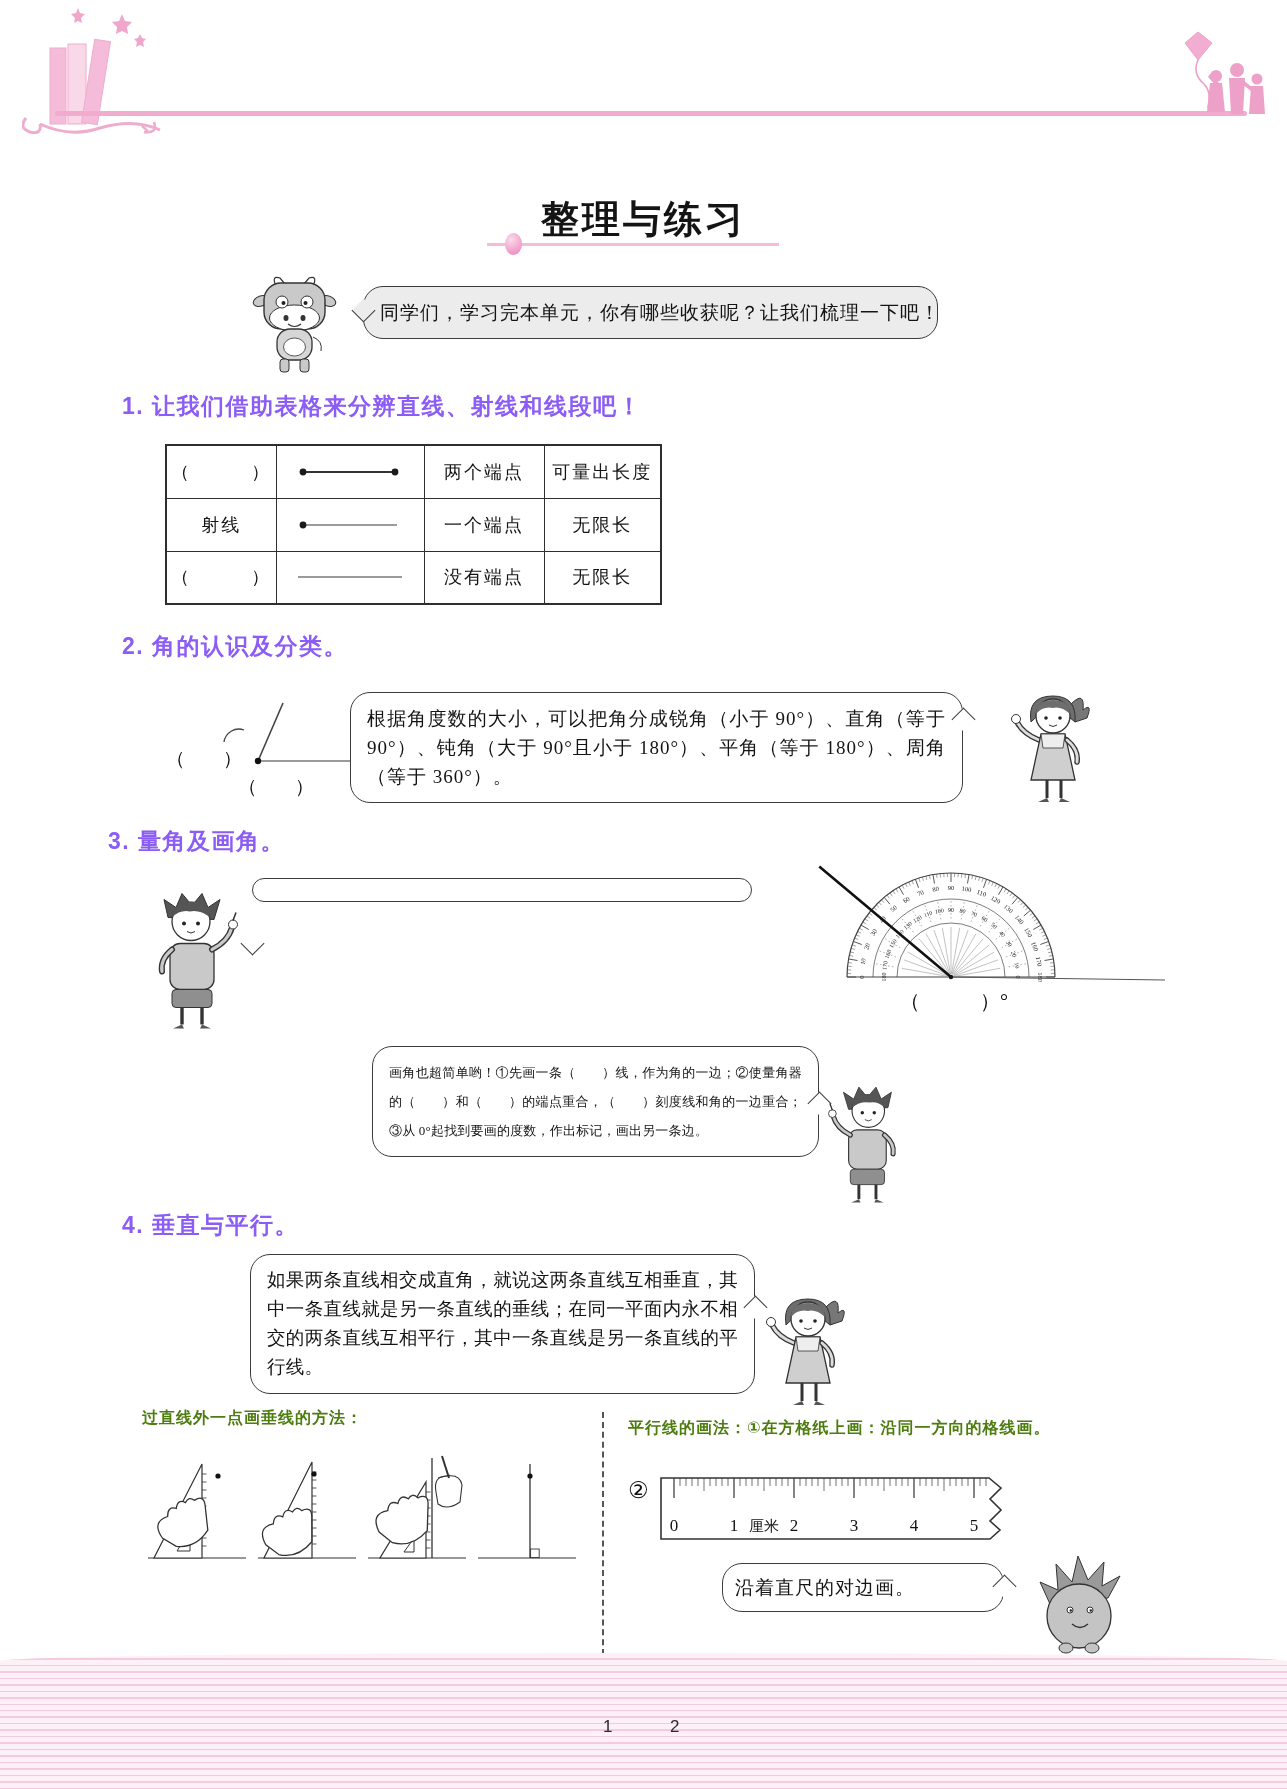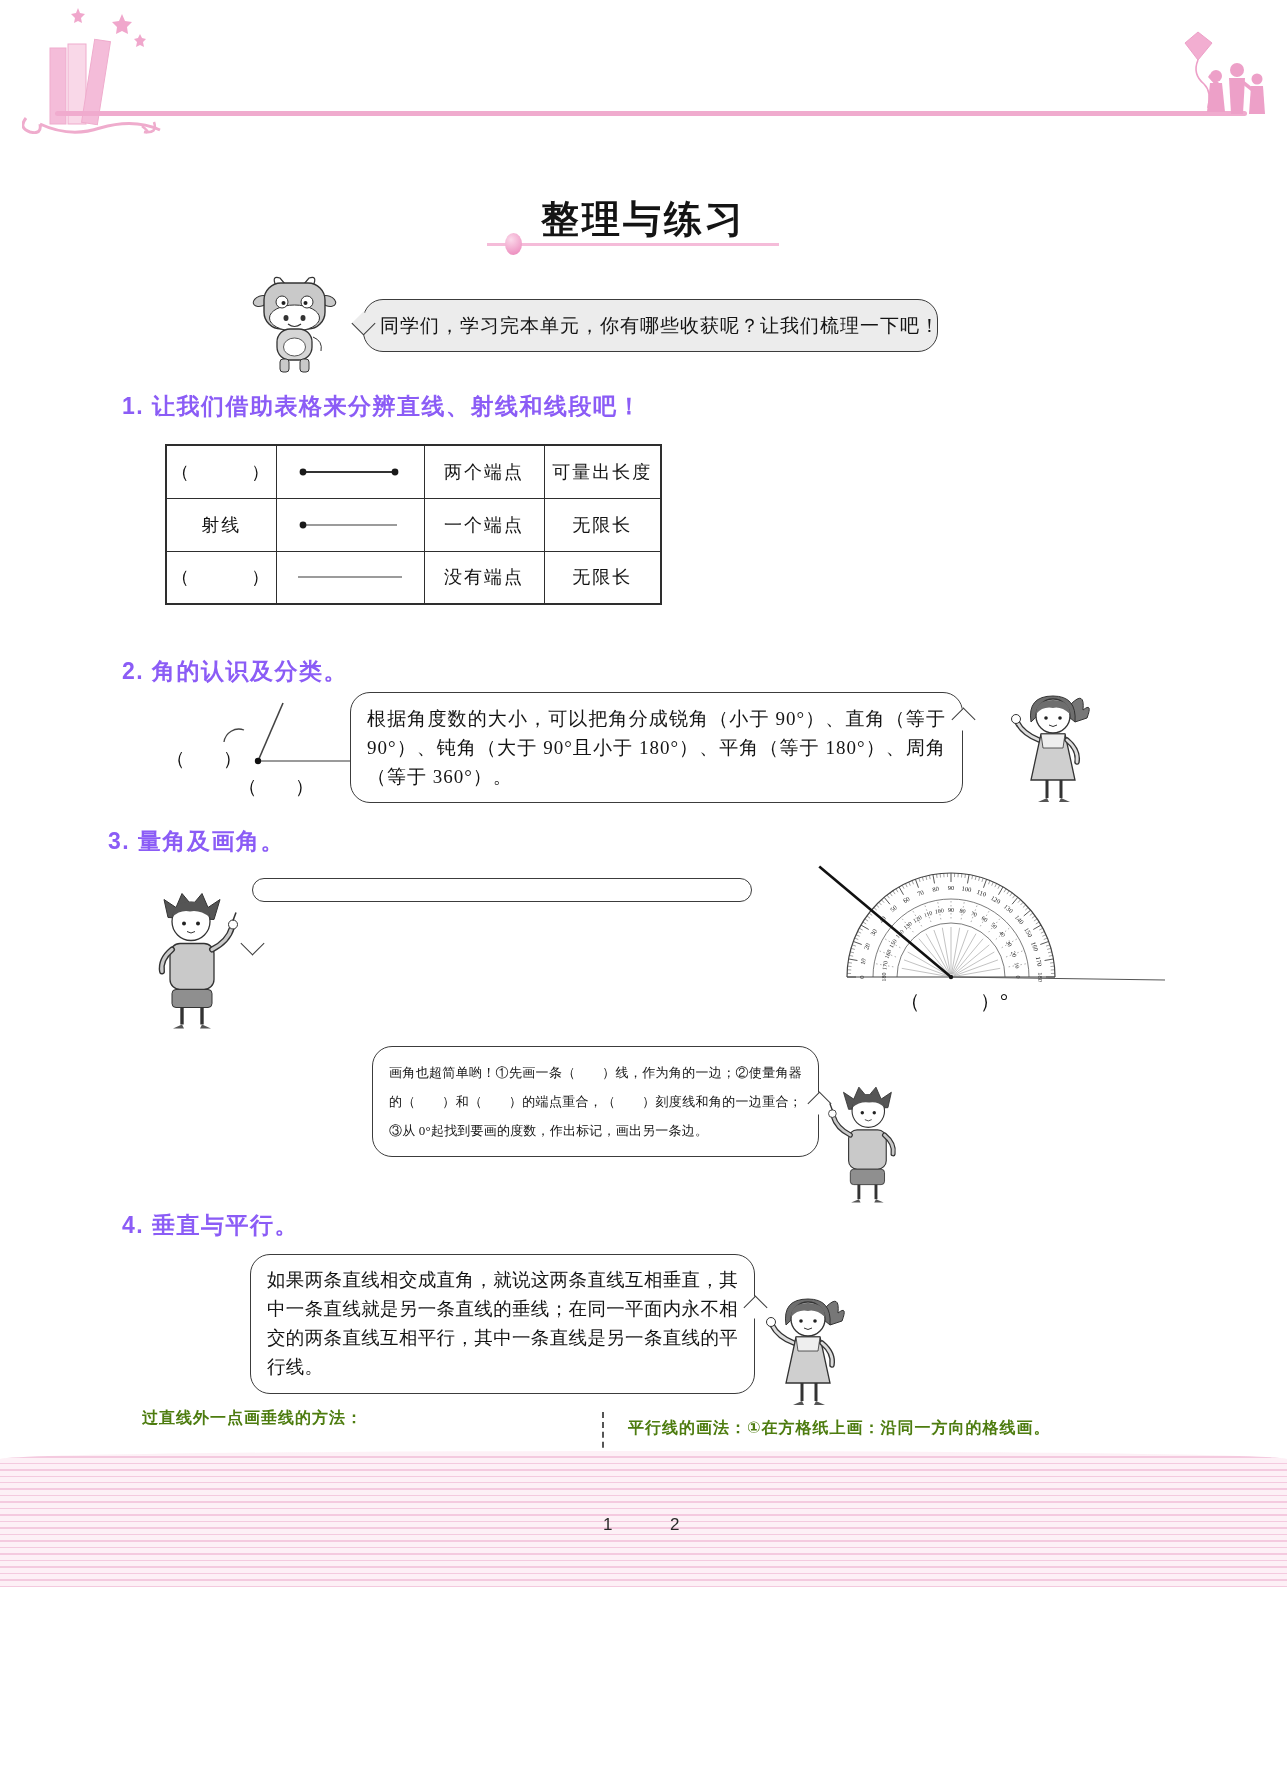--- a/index.html
+++ b/index.html
@@ -1,17 +1,17 @@
 <!DOCTYPE html>
 <html><head>
 <meta charset="utf-8">
 <style>
   *{margin:0;padding:0;box-sizing:border-box}
   html,body{background:#fff}
-  .page{position:relative;width:1287px;height:1587px;margin:0 auto;background:#fff;
+  .page{position:relative;width:1287px;height:1789px;margin:0 auto;background:#fff;
         font-family:"Liberation Serif","DejaVu Serif",serif;color:#141414;overflow:hidden}
   .abs{position:absolute}
   .heading{position:absolute;font-family:"Liberation Sans","DejaVu Sans",sans-serif;
            font-weight:bold;font-size:23px;letter-spacing:1.5px;color:#8b5cf6}
   .bubble{position:absolute;background:#fff;border:1.7px solid #3c3c3c;border-radius:20px;
           padding:11px 16px;font-size:19px;line-height:29px;letter-spacing:1px;text-align:justify}
   .bubble.gray{background:#ececec}
   .bubble .tail{position:absolute;width:17px;height:17px;background:#fff;transform:rotate(-45deg)}
   .bubble.gray .tail{background:#ececec}
   .tail.left{border-left:1.7px solid #3c3c3c;border-bottom:1.7px solid #3c3c3c;left:-9.5px}
@@ -90,21 +90,21 @@
       <circle cx="53.5" cy="28" r="2" fill="#222"></circle>
     <ellipse cx="34" cy="43" rx="2.5" ry="3" fill="#333"></ellipse>
       <ellipse cx="51" cy="43" rx="2.5" ry="3" fill="#333"></ellipse>
     <path d="M36,49 Q42.5,54 49,49" fill="none" stroke="#333" stroke-width="1.2"></path>
     <rect x="25" y="54" width="35" height="31" rx="13" fill="#d6d6d6" stroke="#333" stroke-width="1.3"></rect>
     <ellipse cx="42.5" cy="72" rx="11" ry="9" fill="#fff" stroke="#333" stroke-width="0.8"></ellipse>
     <rect x="28" y="84" width="9" height="13" rx="3" fill="#c9c9c9" stroke="#333"></rect>
     <rect x="48" y="84" width="9" height="13" rx="3" fill="#c9c9c9" stroke="#333"></rect>
     <path d="M61,62 q10,4 8,14" fill="none" stroke="#333"></path>
   </svg>
-  <div class="bubble gray" style="left:363px;top:299px;width:575px;white-space:nowrap;text-align:center">
+  <div class="bubble gray" style="left:363px;top:286px;width:575px;white-space:nowrap;text-align:center">
     <span>同学们，学习完本单元，你有哪些收获呢？让我们梳理一下吧！</span>
     <span class="tail left" style="top:15px"></span>
   </div>
 
   <div class="heading" style="left:122px;top:391px">1. 让我们借助表格来分辨直线、射线和线段吧！</div>
   <table class="ltable">
     <tbody>
         <tr>
       <td class="c1 blank">（　　　）</td>
       <td class="c2">
@@ -134,21 +134,21 @@
         <svg width="110" height="16" viewBox="0 0 110 16" style="margin:0 auto">
           <line x1="3" y1="8" x2="107" y2="8" stroke="#7a7a7a" stroke-width="1.7"></line>
         </svg>
       </td>
       <td class="c3">没有端点</td>
       <td class="c4">无限长</td>
     </tr>
   </tbody>
     </table>
 
-  <div class="heading" style="left:122px;top:656px">2. 角的认识及分类。</div>
+  <div class="heading" style="left:122px;top:631px">2. 角的认识及分类。</div>
   <svg class="abs" style="left:162px;top:698px" width="190" height="105" viewBox="0 0 190 105">
     <line x1="96" y1="63" x2="188" y2="63" stroke="#9a9a9a" stroke-width="2.2"></line>
     <line x1="96" y1="63" x2="121" y2="5" stroke="#444" stroke-width="1.6"></line>
     <path d="M62,44 a15,15 0 0 1 20,-12" fill="none" stroke="#444" stroke-width="1.3"></path>
     <circle cx="96" cy="63" r="3.2" fill="#111"></circle>
   </svg>
   <div class="anglelabel" style="left:166px;top:746px">（　　）</div>
   <div class="anglelabel" style="left:238px;top:774px">（　　）</div>
   <div class="bubble" style="left:350px;top:692px;width:613px">
     <span>根据角度数的大小，可以把角分成锐角（小于 90°）、直角（等于 90°）、钝角（大于 90°且小于 180°）、平角（等于 180°）、周角（等于 360°）。</span>

